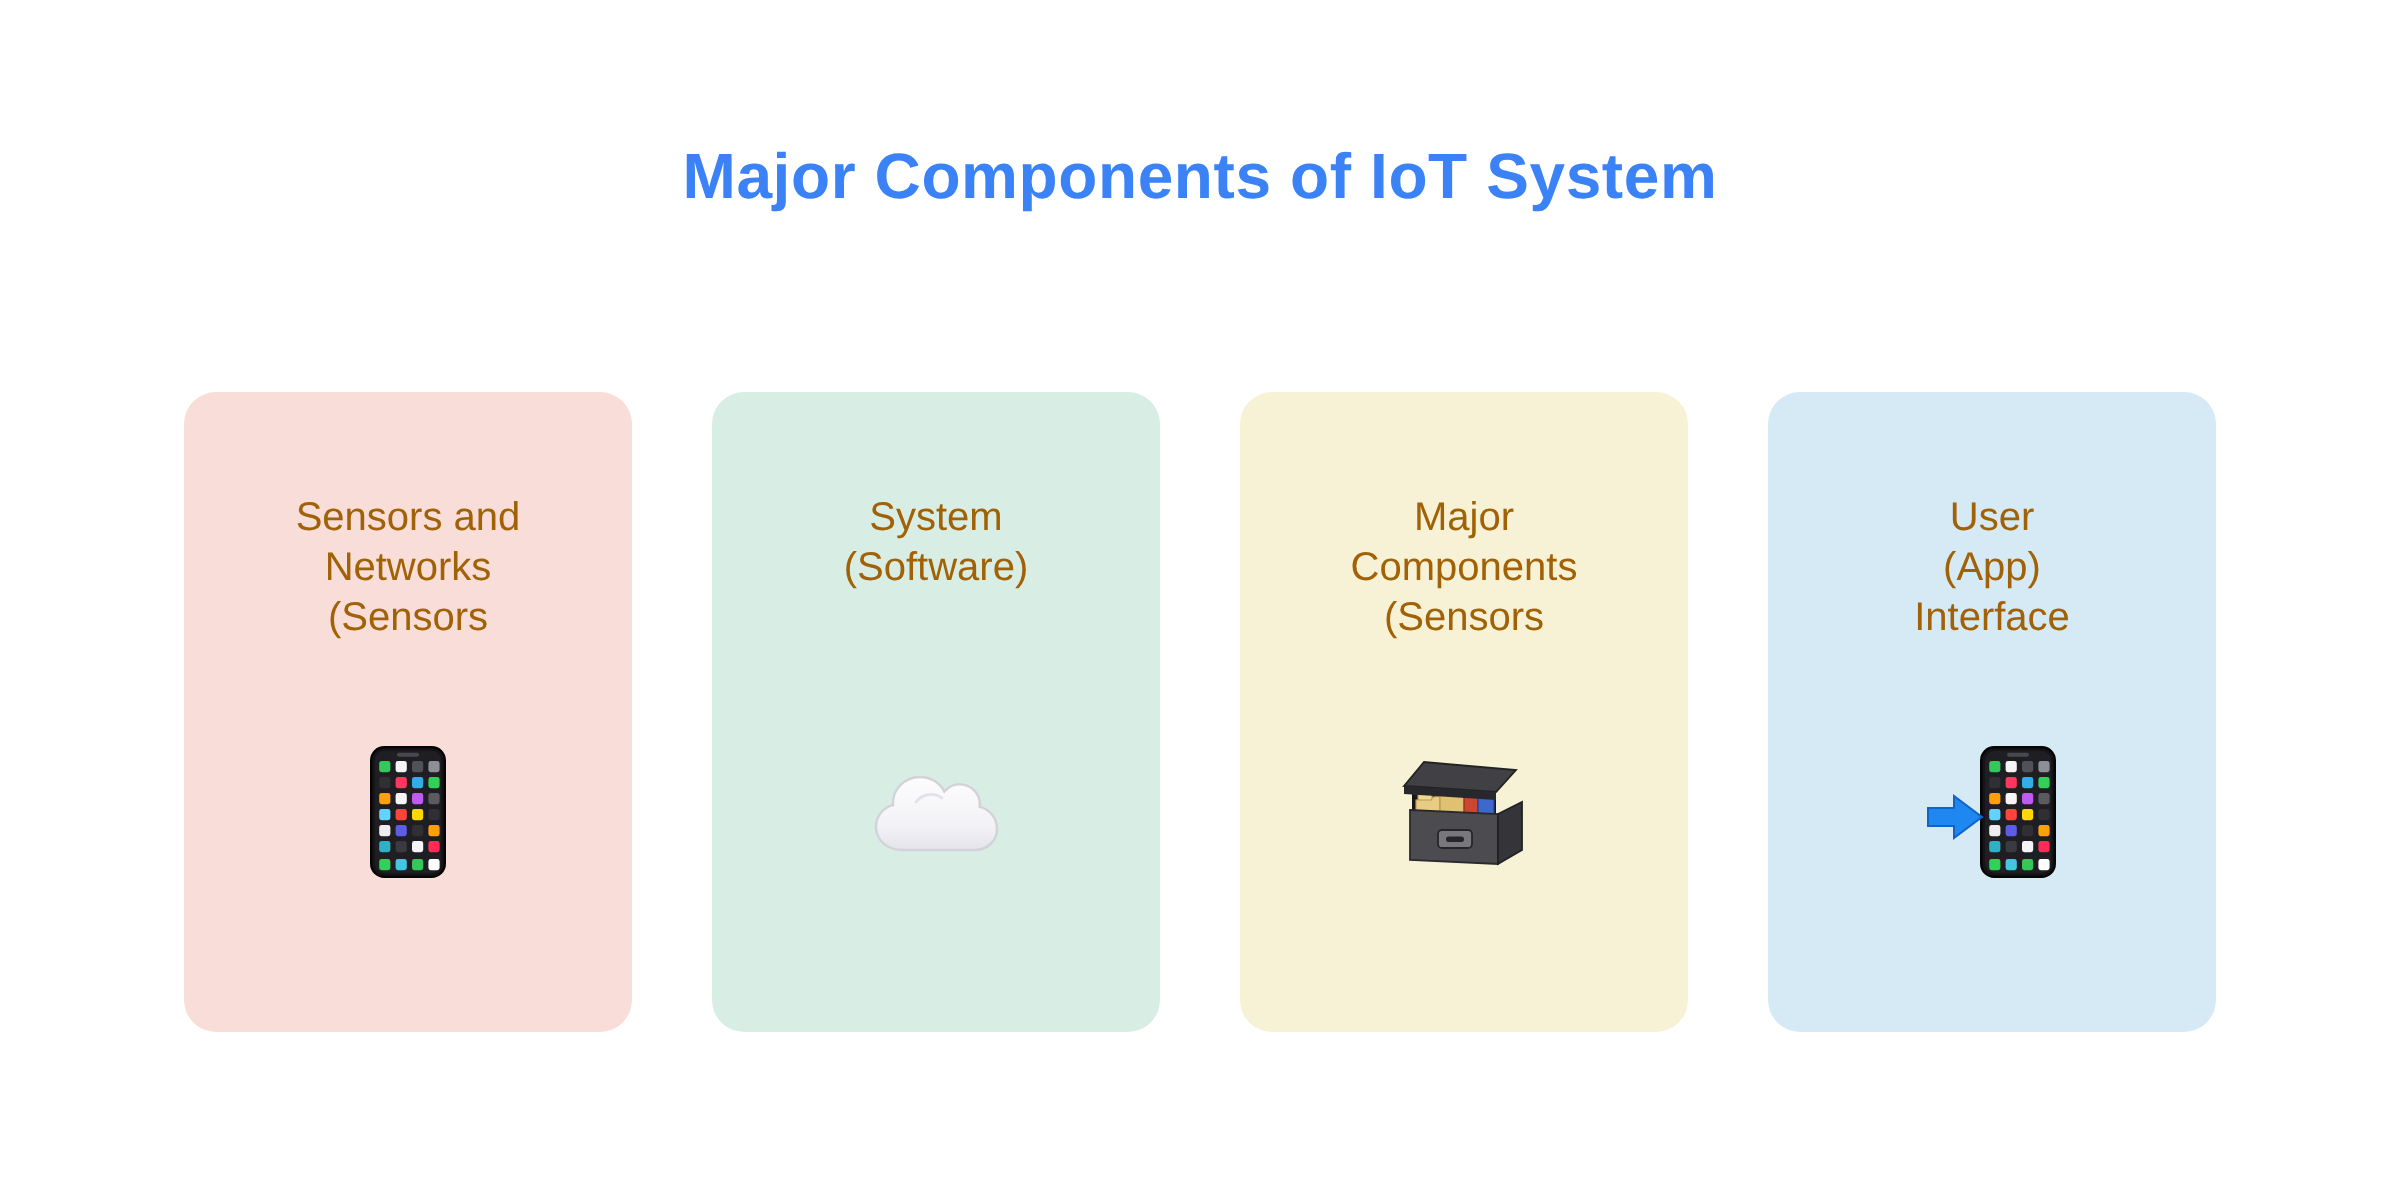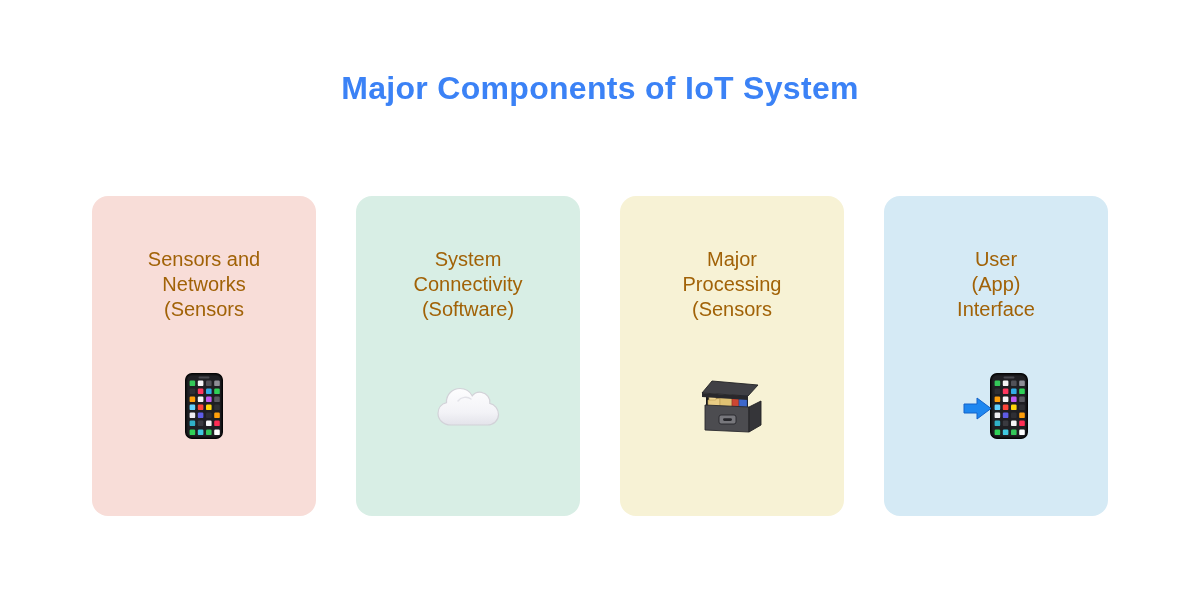--- a/index.html
+++ b/index.html
@@ -113,35 +113,34 @@
       <div class="card-icon" role="img">
         <svg width="38" height="66" viewBox="0 0 38 66">
             <use href="#phone-glyph"></use>
           </svg>
       </div>
     </section>
 
     <section class="card" style="background: rgb(216, 238, 229);">
       <div class="card-label">
         <div>System</div>
-        <div>Connectivity</div>
         <div>(Software)</div>
       </div>
       <div class="card-icon" role="img">
         <svg width="64" height="44" viewBox="0 0 64 44">
           <path d="M15,41 C7,41 2,35.5 2,29.5 C2,24 5.5,19.8 10.5,18.6 C10,10.5 16.5,4.5 24,4.5 C29.5,4.5 34,7.5 36.2,11.8 C38.3,9.2 41.8,7.6 45.5,8.3 C51,9.3 54.6,14.2 53.8,19.4 C59,20.6 62.5,25.2 62.5,30.5 C62.5,36.5 57.5,41 51.5,41 Z" fill="url(#cloud-grad)" stroke="#d2d2d8" stroke-width="1.2"></path>
           <path d="M22,17 C25,13 31,12 35,15" fill="none" stroke="#e2e2e8" stroke-width="1.4" stroke-linecap="round"></path>
         </svg>
       </div>
     </section>
 
     <section class="card" style="background: rgb(247, 242, 213);">
       <div class="card-label">
         <div>Major</div>
-        <div>Processing</div>
+        <div>Components</div>
         <div>(Sensors</div>
       </div>
       <div class="card-icon" role="img">
         <svg width="68" height="62" viewBox="0 0 68 62">
           <polygon points="8,22 50,24 50,33 8,31" fill="#17171a"></polygon>
           <polygon points="10,25 22,23 22,34 10,34" fill="#e8cc84" stroke="#b89a50" stroke-width="0.6"></polygon>
           <rect x="11" y="20.5" width="7" height="4.5" rx="0.8" fill="#f0d795" stroke="#b89a50" stroke-width="0.6"></rect>
           <polygon points="22,22 34,21 34,34 22,34" fill="#dfc172" stroke="#b89a50" stroke-width="0.6"></polygon>
           <polygon points="34,20 41,19.5 41,33.5 34,34" fill="#cc4632" stroke="#8f2d1e" stroke-width="0.6"></polygon>
           <polygon points="41,18 49,17.5 49,33 41,33.5" fill="#3e68cc" stroke="#24438f" stroke-width="0.6"></polygon>

